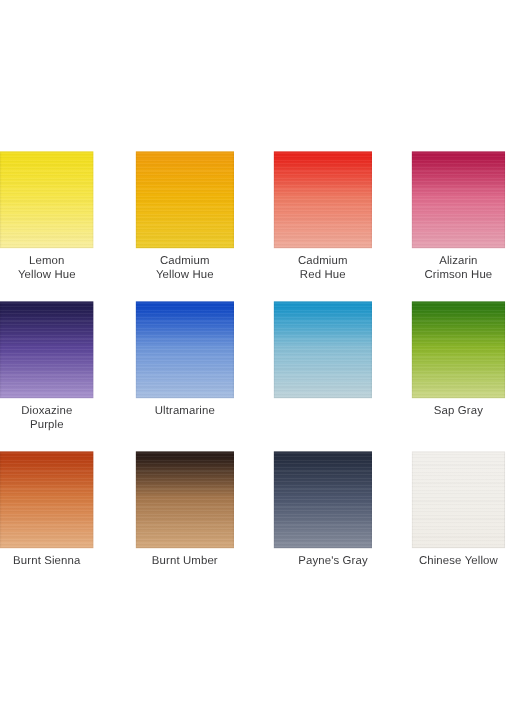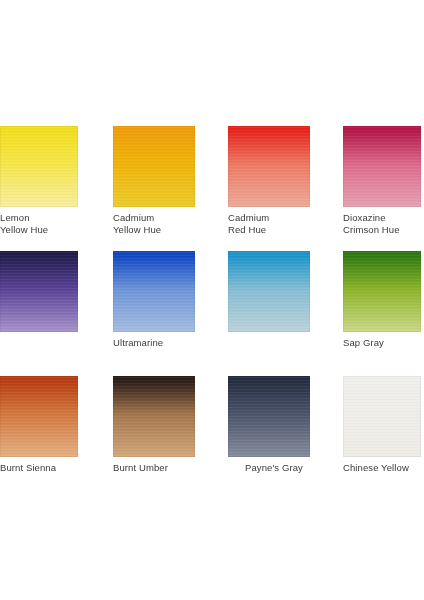--- a/index.html
+++ b/index.html
@@ -11,20 +11,21 @@
     height: 600px;
     background: #ffffff;
     font-family: "Liberation Sans", sans-serif;
     overflow: hidden;
   }
   #chart-root {
     position: relative;
     width: 424px;
     height: 452px;
     background: #ffffff;
+    text-align: center;
   }
   .swatch-grid {
     position: absolute;
     left: 0;
     top: 126px;
     width: 424px;
   }
   .swatch-row {
     position: relative;
     width: 424px;
@@ -113,32 +114,34 @@
         </div>
         <div class="swatch-label" style="color: rgb(58, 58, 60);">Cadmium
 Red Hue</div>
       </div>
       <div class="swatch-cell col-3">
         <div class="swatch-chip">
           <div class="swatch-paint" style="background: linear-gradient(rgb(179, 24, 74) 0%, rgb(179, 24, 74) 6%, rgb(222, 107, 140) 48%, rgb(229, 162, 178) 100%);"></div>
           <div class="swatch-grain"></div>
           <div class="swatch-edge"></div>
         </div>
-        <div class="swatch-label" style="color: rgb(58, 58, 60);">Dioxazine
+        <div class="swatch-label" style="color: rgb(58, 58, 60);">Alizarin
 Crimson Hue</div>
       </div>
     </div>
 
     <div class="swatch-row">
       <div class="swatch-cell col-0">
         <div class="swatch-chip">
           <div class="swatch-paint" style="background: linear-gradient(rgb(34, 28, 78) 0%, rgb(34, 28, 78) 6%, rgb(90, 68, 151) 48%, rgb(168, 147, 205) 100%);"></div>
           <div class="swatch-grain"></div>
           <div class="swatch-edge"></div>
         </div>
+        <div class="swatch-label" style="color: rgb(58, 58, 60);">Dioxazine
+Purple</div>
       </div>
       <div class="swatch-cell col-1">
         <div class="swatch-chip">
           <div class="swatch-paint" style="background: linear-gradient(rgb(16, 72, 196) 0%, rgb(16, 72, 196) 6%, rgb(109, 149, 216) 48%, rgb(166, 189, 224) 100%);"></div>
           <div class="swatch-grain"></div>
           <div class="swatch-edge"></div>
         </div>
         <div class="swatch-label" style="color: rgb(58, 58, 60);">Ultramarine</div>
       </div>
       <div class="swatch-cell col-2">

